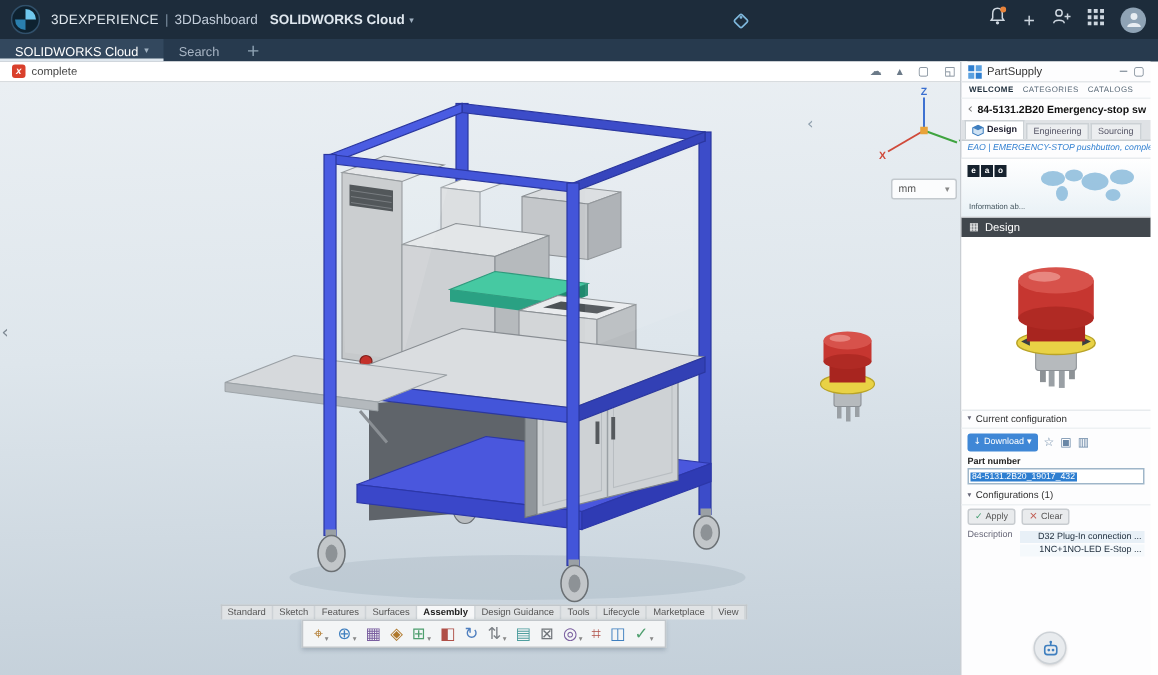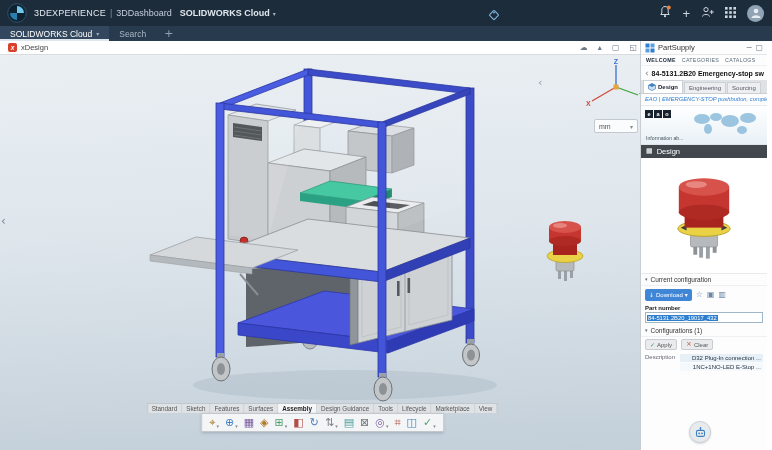--- a/index.html
+++ b/index.html
@@ -181,21 +181,21 @@
         </div>
       </div>
     <div class="addtab icon">+</div>
   </nav>
 
   <section class="xapp">
     <div class="xheader">
       <span class="xlogo">
           <i>x</i>
         </span>
-      <span class="xtitle">xDesign</span>
+      <span class="xtitle">complete</span>
       <span class="xhicons">
         <span class="icon">☁</span>
         <span class="icon">▴</span>
         <span class="icon">▢</span>
         <span class="icon">◱</span>
       </span>
     </div>
 
     <div class="viewport">
 

